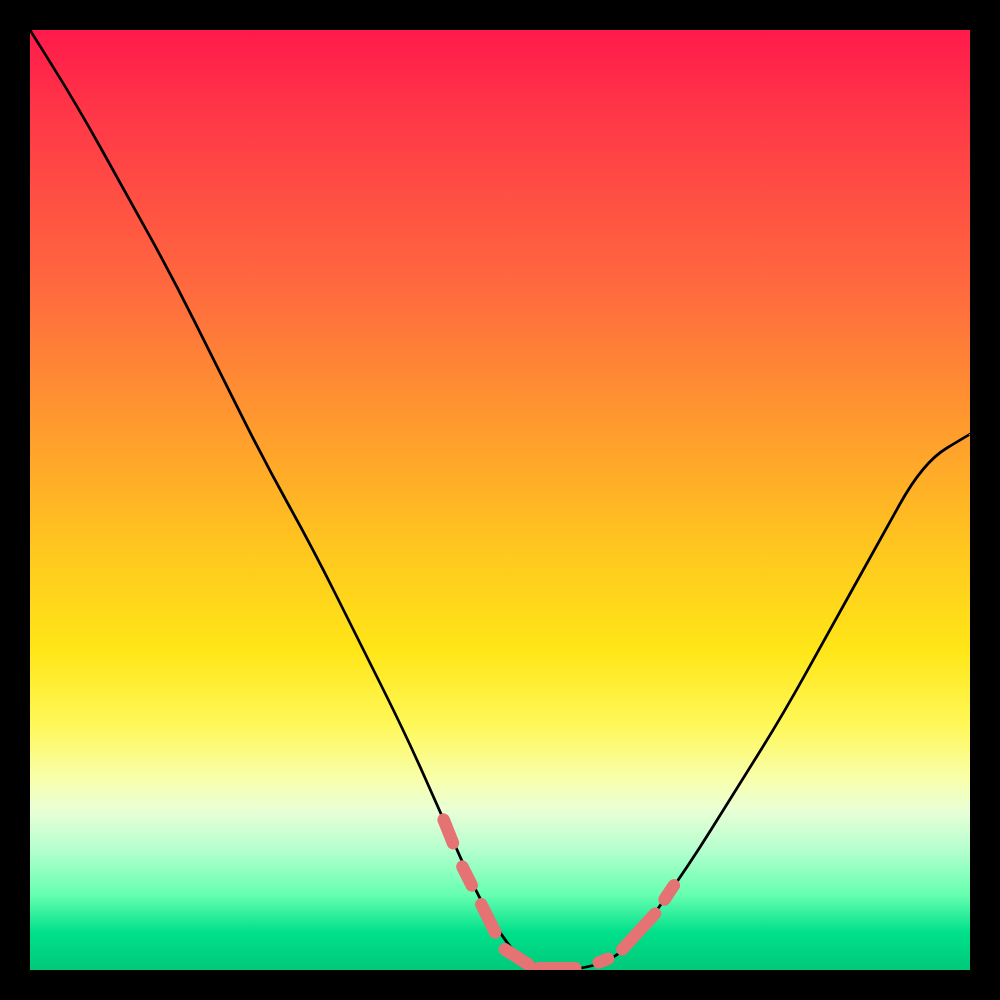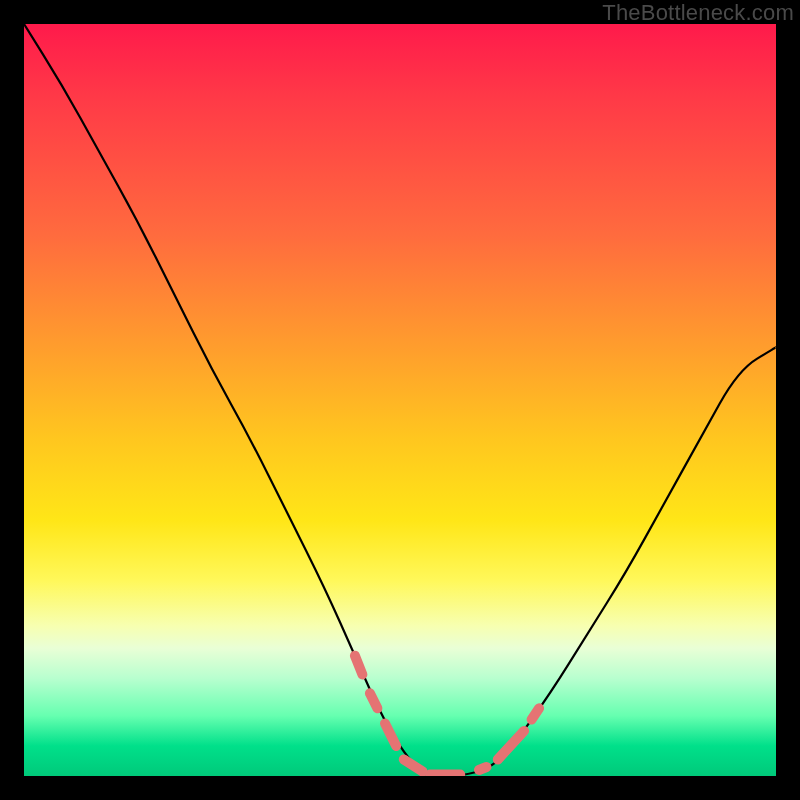--- a/index.html
+++ b/index.html
@@ -65,21 +65,20 @@
     color: #4a4a4a;
     font-size: 22px;
     font-weight: 500;
     letter-spacing: 0.2px;
   }
 </style>
 </head>
 <body>
 
 <div class="frame">
-  <div class="watermark">TheBottleneck.com</div>
   <div class="plot-area">
     <svg class="svg-layer" viewBox="0 0 752 752" preserveAspectRatio="none">
       <path id="curve-path" class="curve" d="M 0.0 0.0 Q 0.0 0.0 18.8 30.1 Q 37.6 60.2 56.4 94.0 Q 75.2 127.8 94.0 161.7 Q 112.8 195.5 131.6 233.1 Q 150.4 270.7 169.2 308.3 Q 188.0 345.9 206.8 379.8 Q 225.6 413.6 244.4 451.2 Q 263.2 488.8 282.0 526.4 Q 300.8 564.0 315.8 597.8 Q 330.9 631.7 345.9 665.5 Q 361.0 699.4 376.0 721.9 Q 391.0 744.5 402.3 748.2 Q 413.6 752.0 424.9 752.0 Q 436.2 752.0 451.2 748.2 Q 466.2 744.5 477.5 733.2 Q 488.8 721.9 507.6 695.6 Q 526.4 669.3 545.2 639.2 Q 564.0 609.1 582.8 579.0 Q 601.6 549.0 620.4 515.1 Q 639.2 481.3 658.0 447.4 Q 676.8 413.6 695.6 379.8 Q 714.4 345.9 733.2 334.6 T 752.0 323.4"></path>
       <g id="dash-group">
           <line x1="330.9" y1="631.7" x2="338.4" y2="650.5" class="dash"></line>
           <line x1="345.9" y1="669.3" x2="353.4" y2="684.3" class="dash"></line>
           <line x1="361.0" y1="699.4" x2="372.2" y2="721.9" class="dash"></line>
           <line x1="379.8" y1="735.5" x2="398.6" y2="747.5" class="dash"></line>
           <line x1="406.1" y1="750.5" x2="436.2" y2="750.5" class="dash"></line>
           <line x1="455.0" y1="746.0" x2="462.5" y2="743.0" class="dash"></line>

